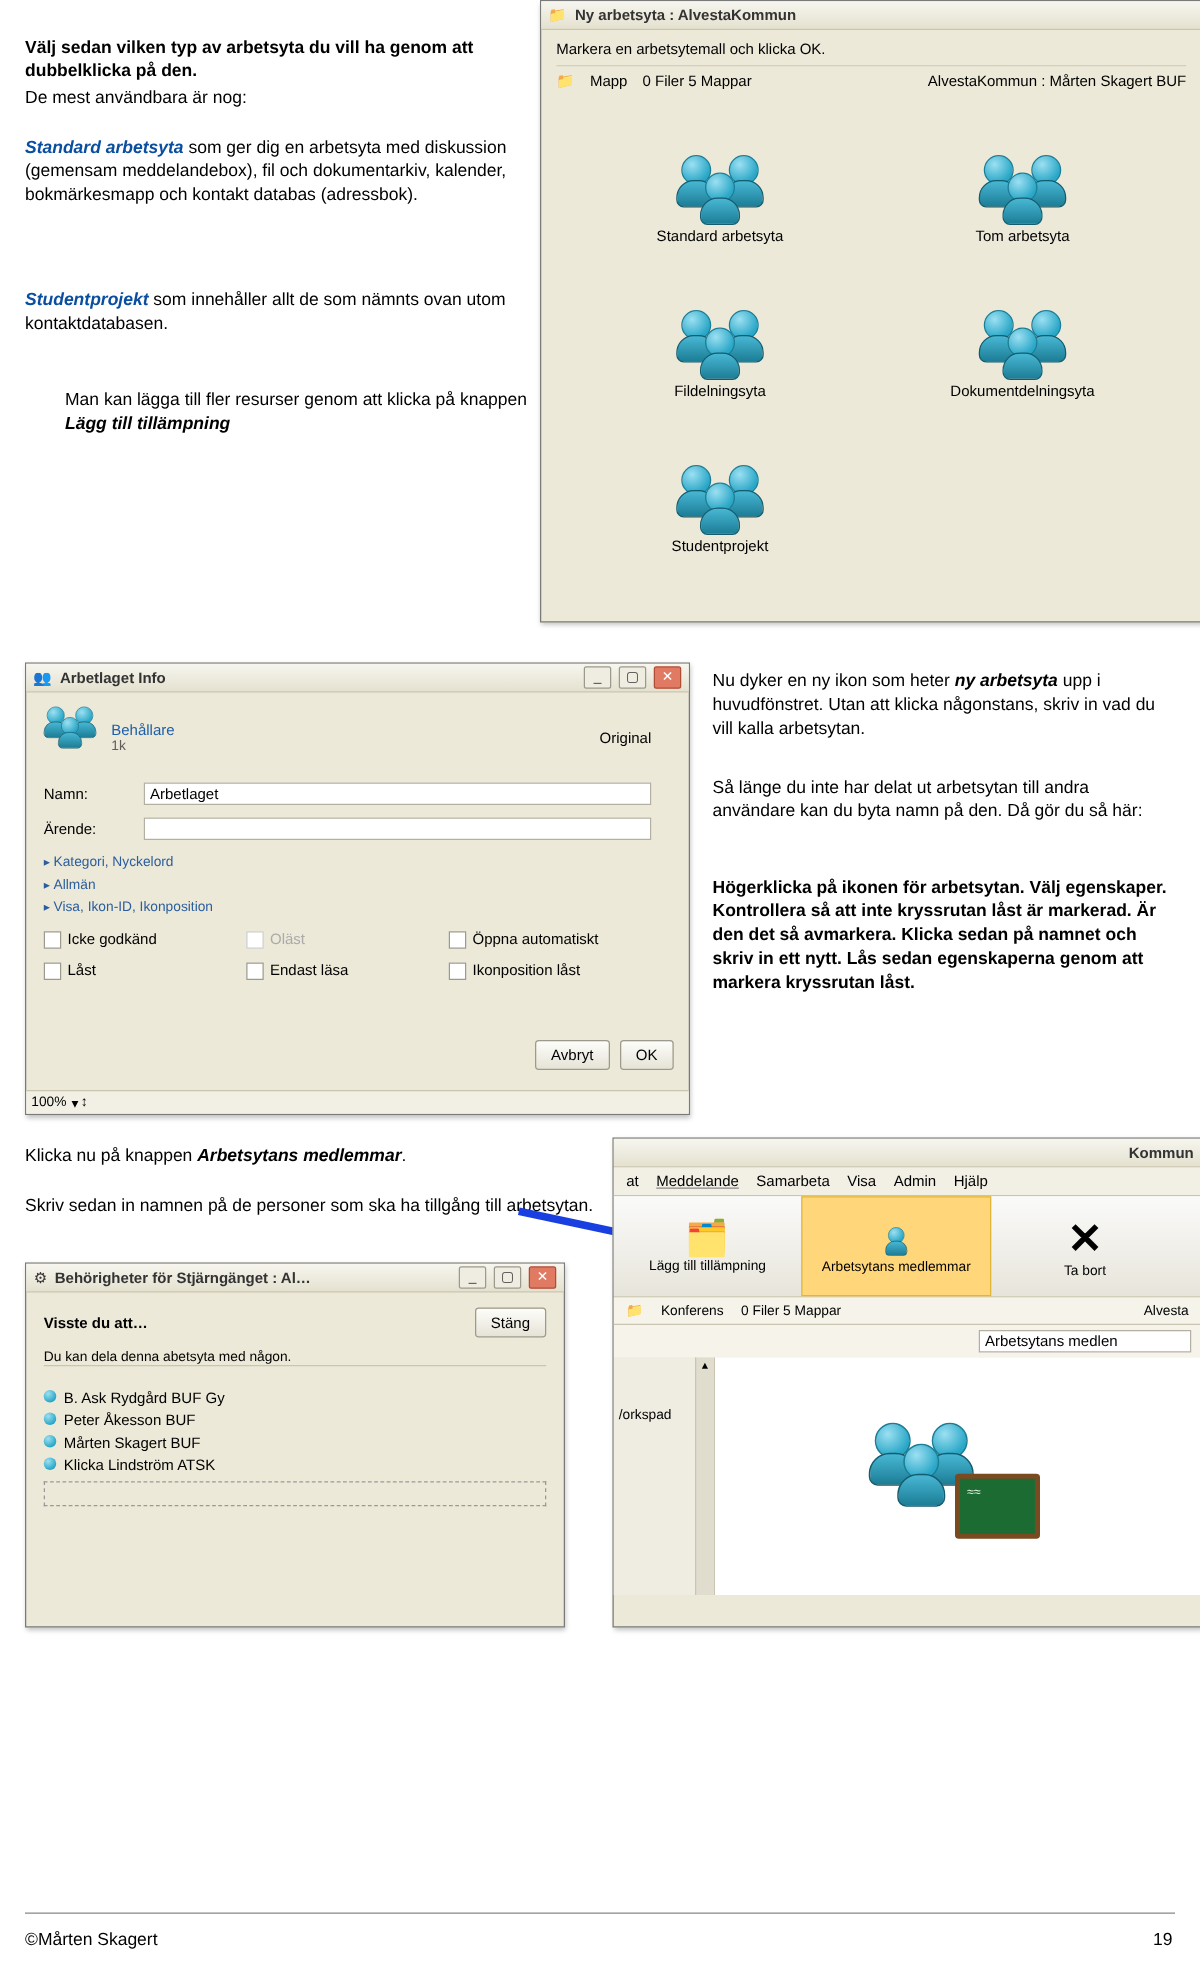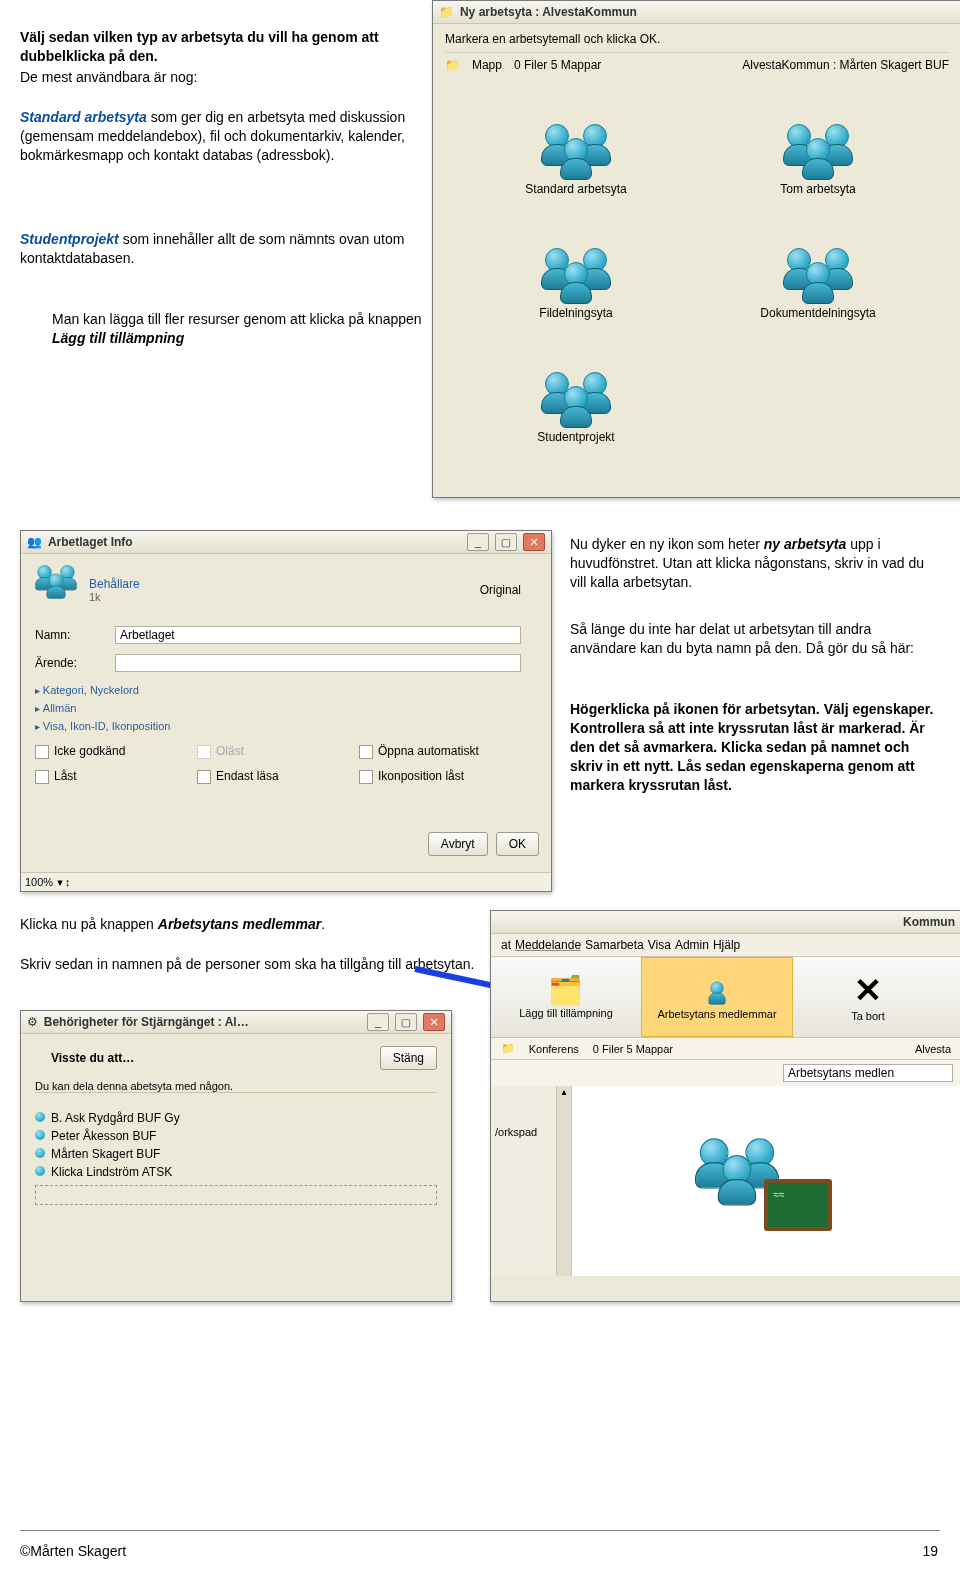--- a/index.html
+++ b/index.html
@@ -301,21 +301,21 @@
   <div class="win" style="left:20px; top:1010px; width:430px; height:290px;">
     <div class="titlebar">
       <span>⚙</span>
       <span style="font-weight:bold">Behörigheter för Stjärngänget : Al…</span>
       <span class="spacer"></span>
       <span class="winbtn">_</span>
       <span class="winbtn">▢</span>
       <span class="winbtn close">✕</span>
     </div>
     <div class="content" style="padding:12px 14px;">
-      <div style="display:flex; align-items:center; margin-bottom:10px;margin-left:16px;">
+      <div style="display:flex; align-items:center; margin-bottom:10px;">
         <span class="label12" style="font-weight:bold">Visste du att…</span>
         <span style="flex:1"></span>
         <div class="btn">Stäng</div>
       </div>
       <div class="label11">Du kan dela denna abetsyta med någon.</div>
       <div style="border-top:1px solid #c9c5b0; padding-top:14px;">
         <div class="label12" style="margin:4px 0"><span class="pb"></span><span>B. Ask Rydgård BUF Gy</span></div>
         <div class="label12" style="margin:4px 0"><span class="pb"></span><span>Peter Åkesson BUF</span></div>
         <div class="label12" style="margin:4px 0"><span class="pb"></span><span>Mårten Skagert BUF</span></div>
         <div class="label12" style="margin:4px 0"><span class="pb"></span><span>Klicka Lindström ATSK</span></div>
@@ -323,21 +323,21 @@
       </div>
     </div>
   </div>
 
   <div class="win" style="left:490px; top:910px; width:470px; height:390px;">
     <div class="titlebar">
       <span class="spacer"></span>
       <span style="font-weight:bold">Kommun</span>
     </div>
 
-    <div style="display:flex; gap:4px; padding:4px 10px; font-size:12px; border-bottom:1px solid #c9c5b0; background:#f2efe4;">
+    <div style="display:flex; gap:14px; padding:4px 10px; font-size:12px; border-bottom:1px solid #c9c5b0; background:#f2efe4;">
       <span>at</span>
       <span style="text-decoration:underline; text-decoration-color:#888;">Meddelande</span>
       <span>Samarbeta</span>
       <span>Visa</span>
       <span>Admin</span>
       <span>Hjälp</span>
     </div>
 
     <div style="display:flex; border-bottom:1px solid #c9c5b0; background:linear-gradient(#fafafa,#e7e5da);">
       <div class="ribbon-item">

